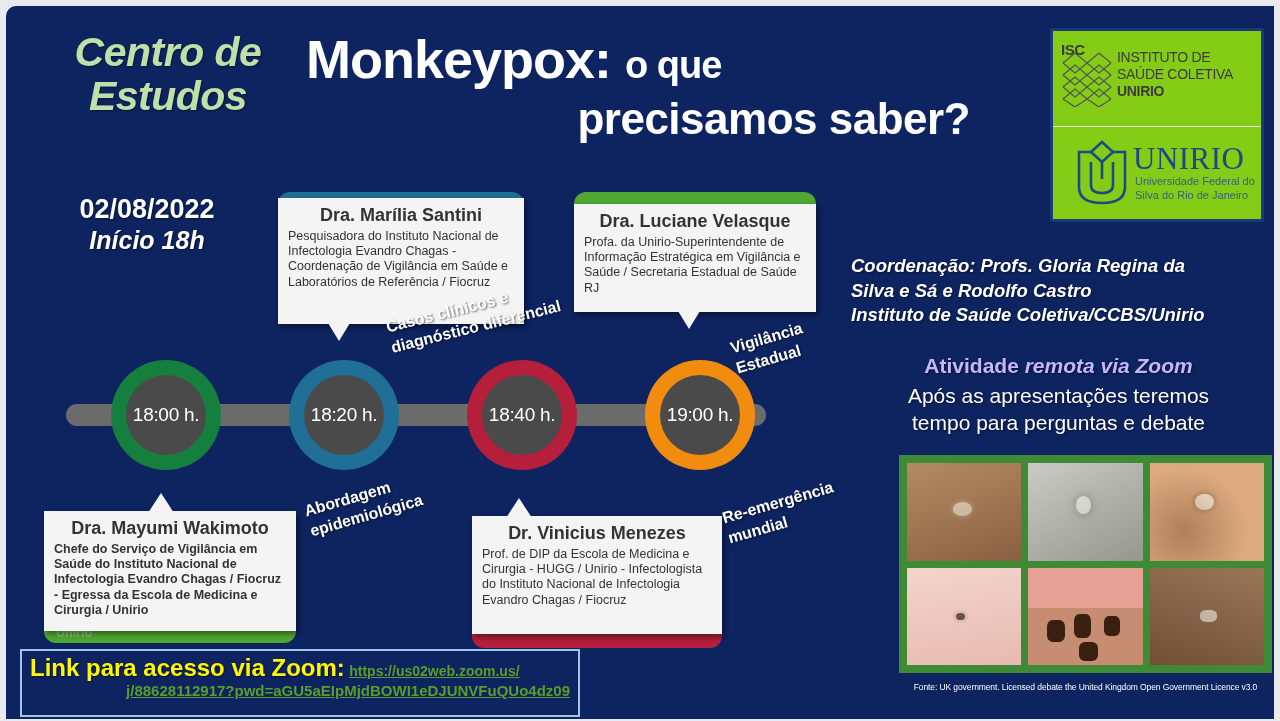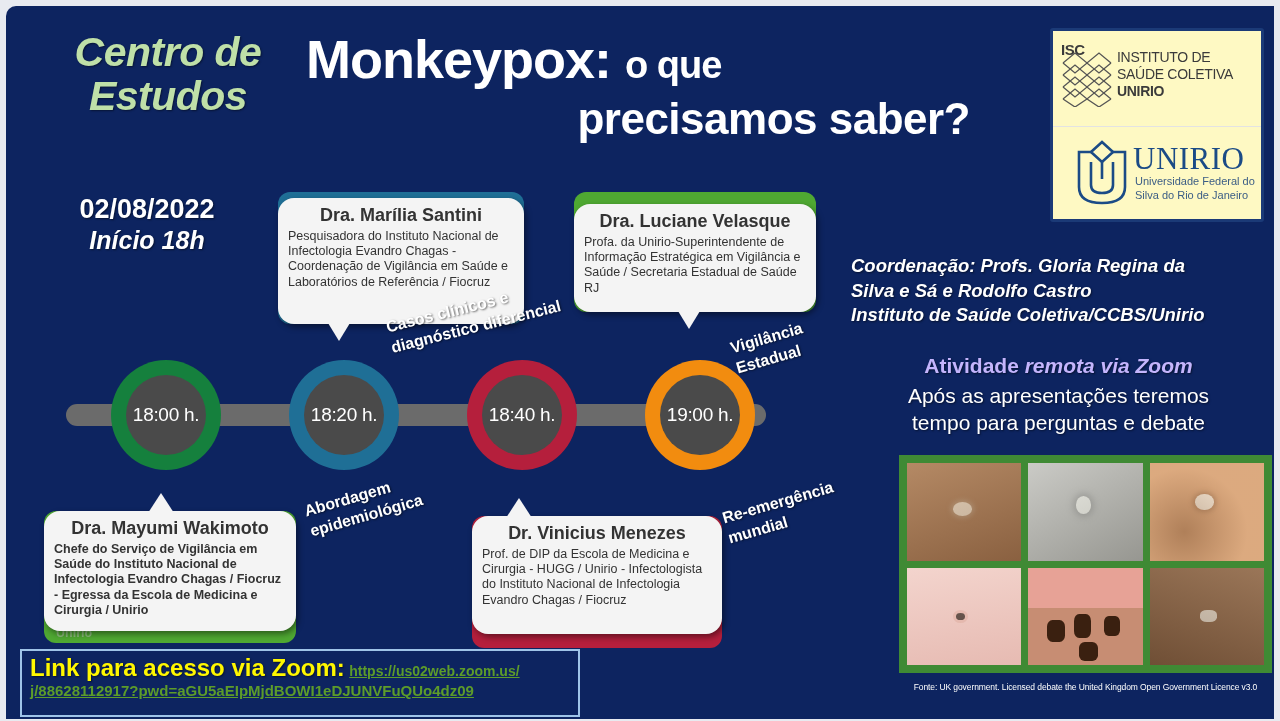--- a/index.html
+++ b/index.html
@@ -39,21 +39,21 @@
   
   .title { position: absolute; left: 300px; top: 26px; width: 730px; color: #fff; }
   .title .l1 { font-size: 54px; font-weight: bold; line-height: 1.0; letter-spacing: -1px; }
   .title .l1 .small { font-size: 38px; }
   .title .l2 { font-size: 44px; font-weight: bold; line-height: 1.05; text-align: right;
                padding-right: 66px; margin-top: 10px; letter-spacing: -0.5px; }
 
   
   .logobox {
     position: absolute; left: 1044px; top: 22px; width: 214px; height: 194px;
-    background: #fef9c3; border: 3px solid #1b3a77; border-radius: 3px;
+    background: #84cc16; border: 3px solid #1b3a77; border-radius: 3px;
     overflow: hidden;
   }
   .logo-isc { position: relative; height: 96px; border-bottom: 1px solid #e3e3e3; }
   .isc-mark { position: absolute; left: 8px; top: 14px; width: 54px; height: 62px; }
   .isc-abbr { position: absolute; left: 8px; top: 10px; font-size: 15px; font-weight: bold;
               color: #3b3b3b; letter-spacing: -0.5px; }
   .isc-text { position: absolute; left: 64px; top: 18px; font-size: 14px; color: #3b3b3b;
               line-height: 1.22; letter-spacing: -0.3px; }
   .isc-text .b { font-weight: bold; }
   .logo-unirio { position: relative; height: 92px; }
@@ -91,21 +91,21 @@
     display: flex; align-items: center; justify-content: center;
   }
   .node .inner {
     width: 80px; height: 80px; border-radius: 50%; background: #4a4a4a;
     display: flex; align-items: center; justify-content: center;
     color: #ffffff; font-size: 19px; letter-spacing: -0.3px;
   }
 
   
   .card {
-    position: absolute; background: #f4f4f4; border-radius: 16px;
+    position: absolute; background: #f4f4f4; border-radius: 0;
     box-shadow: 2px 3px 6px rgba(0,0,0,.45);
     padding: 8px 10px 9px 10px;
   }
   .card .nm {
     text-align: center; font-size: 18px; font-weight: bold; color: #333333;
     line-height: 1.1; margin-bottom: 3px;
   }
   .card .ds { font-size: 12.5px; color: #333333; line-height: 1.22; }
   .tail { position: absolute; width: 0; height: 0; }
 
@@ -131,21 +131,21 @@
   }
 
   
   .linkbar {
     position: absolute; left: 14px; top: 643px; width: 560px; height: 68px;
     background: #0d2460; border: 2px solid #9fc4e8; padding: 4px 8px;
   }
   .linkbar .lt { font-size: 24px; font-weight: bold; color: #fff700;
                  text-shadow: 1px 1px 2px rgba(0,0,0,.5); line-height: 1.1; }
   .linkbar .lu { font-size: 15px; font-weight: bold; color: #5d9c2a;
-                 text-decoration: underline; line-height: 1.35; word-break: break-all; }
+                 text-decoration: underline; line-height: 1.35; word-break: break-all; text-align: right; }
   .linkbar .lu.first { font-size: 14px; }
 </style>
 </head>
 <body>
 
 <div id="poster">
 
   <div class="centro">
     <div>Centro de</div>
     <div>Estudos</div>

